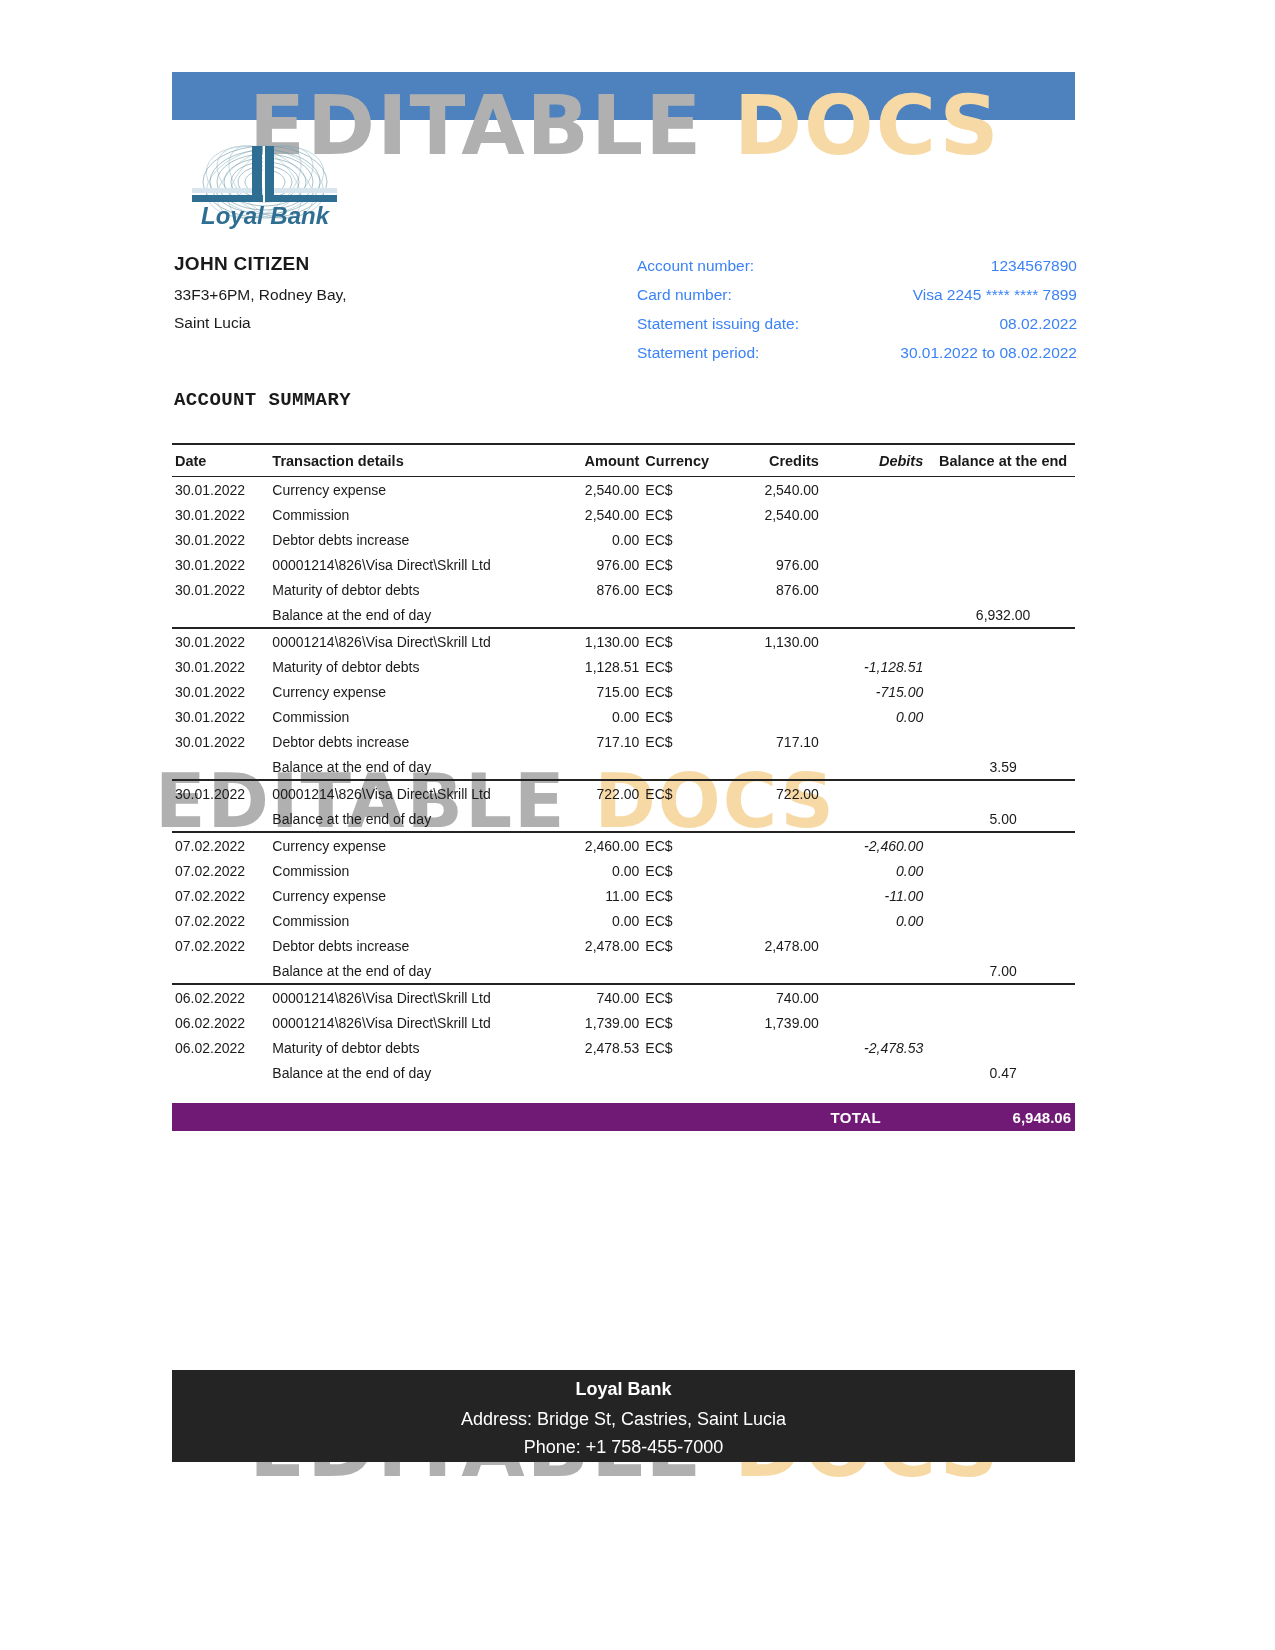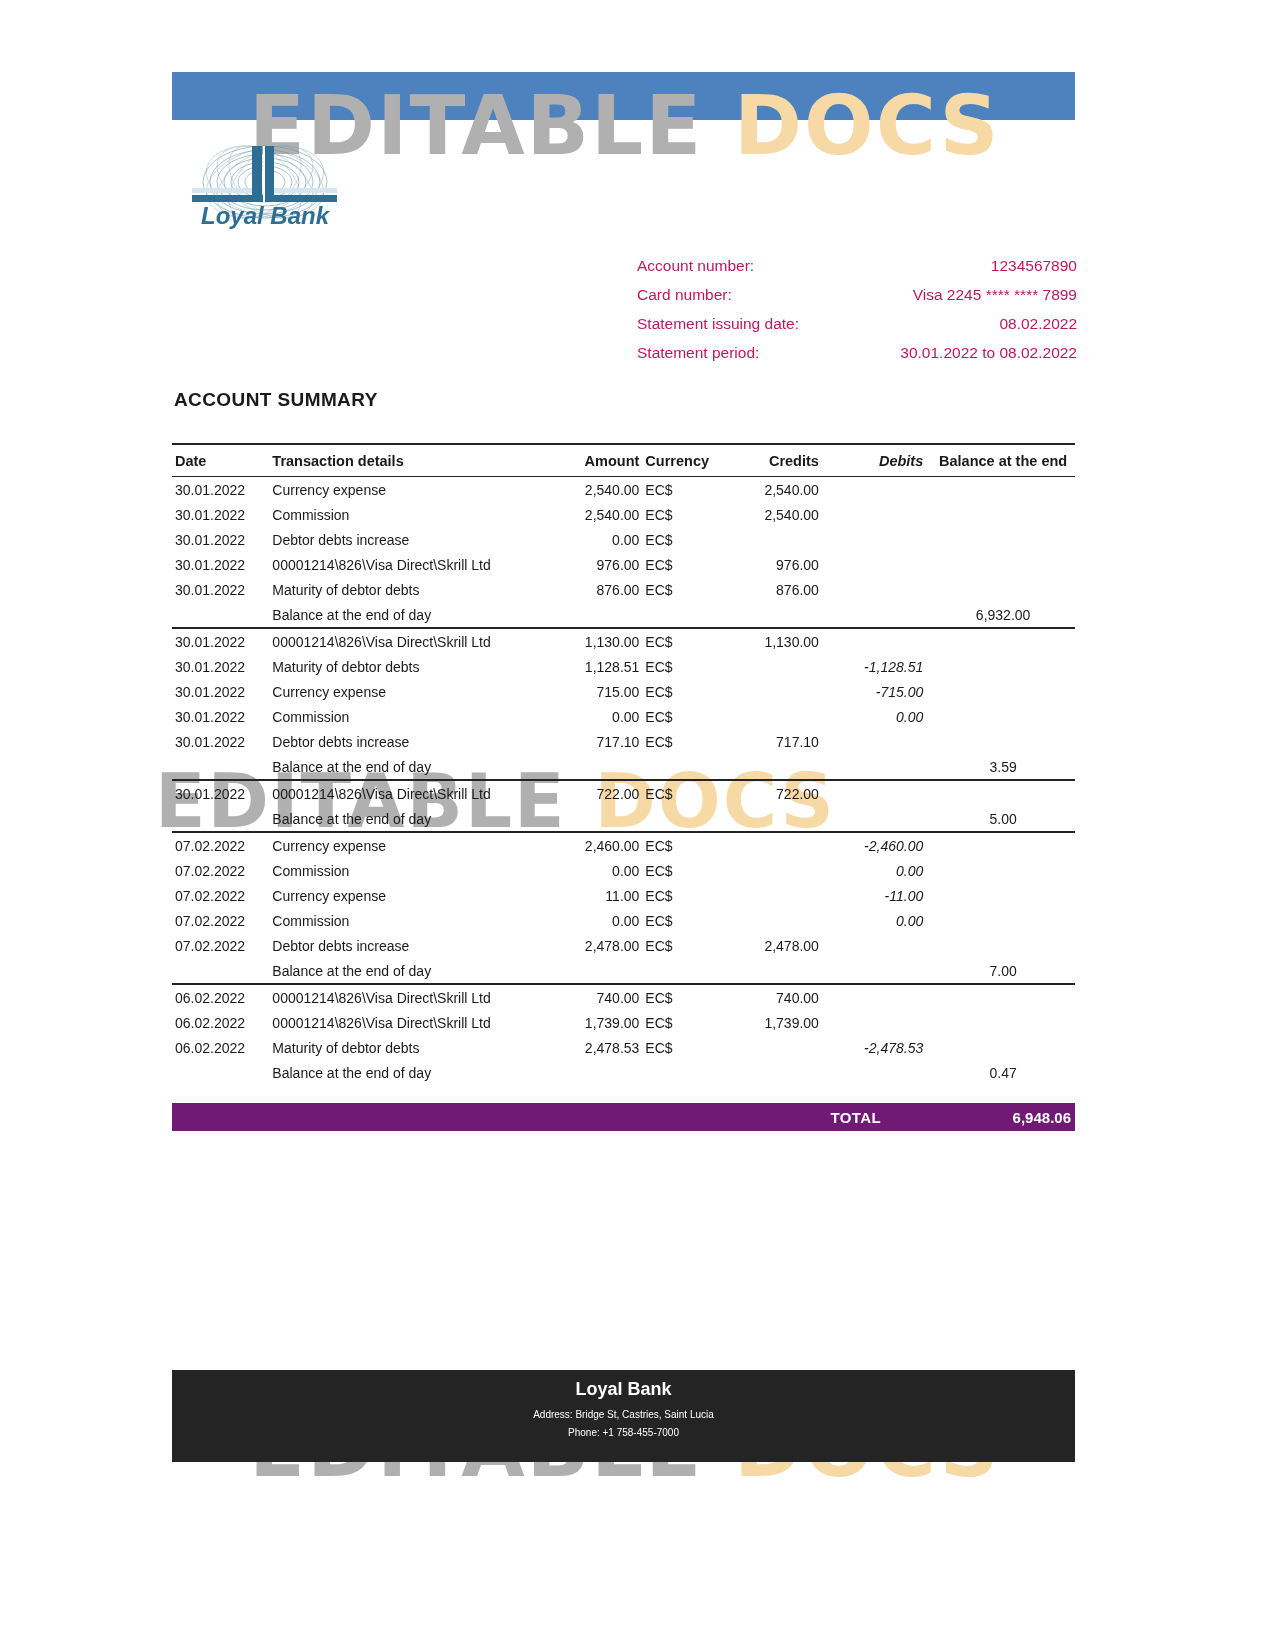--- a/index.html
+++ b/index.html
@@ -79,34 +79,35 @@
   
   #meta {
     position: absolute;
     left: 620px; top: 257px;
     width: 440px;
   }
   #meta .mrow {
     display: flex;
     justify-content: space-between;
     font-size: 15.5px;
-    color: #be185d;
+    color: #3b82f6;
     margin-bottom: 11px;
   }
   #meta .mlabel { text-align: left; }
   #meta .mvalue { text-align: right; }
 
   
   #sectiontitle {
     position: absolute;
     left: 157px; top: 389px;
     font-size: 19px;
     font-weight: 700;
     letter-spacing: .4px;
     color: #1a1a1a;
+    font-family: Liberation Mono, monospace;
   }
 
   
   #tablewrap {
     position: absolute;
     left: 155px; top: 443px;
     width: 903px;
   }
   table.stmt {
     width: 903px;
@@ -181,21 +182,21 @@
     text-align: center;
     padding-top: 9px;
     box-sizing: border-box;
   }
   #footer .fname {
     font-size: 18px;
     font-weight: 700;
     margin-bottom: 9px;
   }
   #footer .fline {
-    font-size: 10px;
+    font-size: 18px;
     margin-bottom: 7px;
   }
 </style>
 </head>
 <body>
 
 <div id="page">
 
   <div id="topband"></div>
 
@@ -225,20 +226,25 @@
       </g>
       <rect x="12" y="53" width="145" height="7" fill="#2f6e93"></rect>
       <rect x="12" y="46" width="145" height="5" fill="#d7e5ee"></rect>
       <rect x="72" y="4" width="10" height="56" fill="#2f6e93"></rect>
       <rect x="84" y="4" width="10" height="56" fill="#2f6e93"></rect>
       <rect x="83" y="4" width="2" height="56" fill="#ffffff"></rect>
       <text x="85" y="82" text-anchor="middle" font-family="Liberation Sans, sans-serif" font-size="24" font-weight="700" font-style="italic" fill="#2f6e93">Loyal Bank</text>
     </svg>
   </div>
 
+  <div id="customer">
+    <div class="cname">JOHN CITIZEN</div>
+    <div class="cline">33F3+6PM, Rodney Bay,</div>
+    <div class="cline">Saint Lucia</div>
+  </div>
 
   <div id="meta">
     <div class="mrow">
       <span class="mlabel">Account number:</span>
       <span class="mvalue">1234567890</span>
     </div>
     <div class="mrow">
       <span class="mlabel">Card number:</span>
       <span class="mvalue">Visa 2245 **** **** 7899</span>
     </div>

